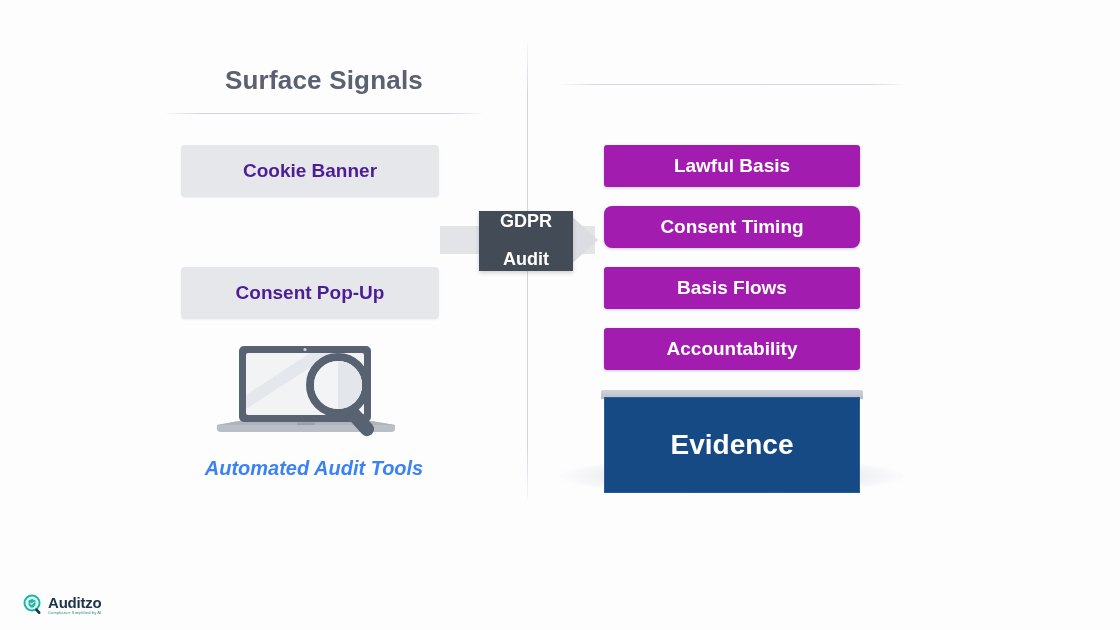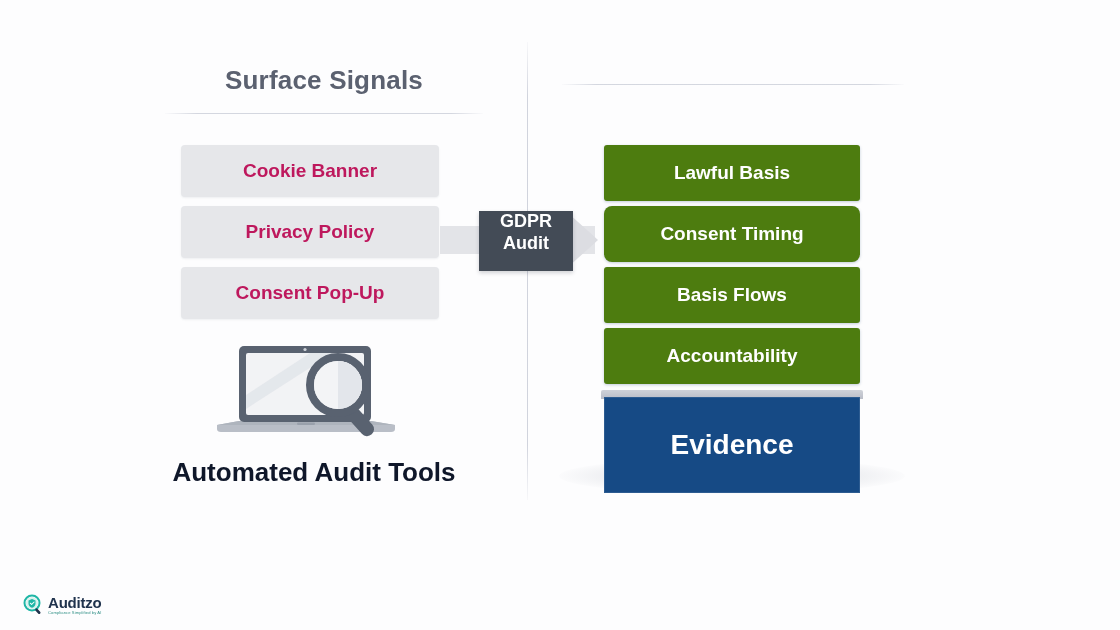--- a/index.html
+++ b/index.html
@@ -63,21 +63,21 @@
   #head-right .title { color: #1a5fab; }
 
   
   .chip {
     position: absolute;
     left: 181px;
     width: 258px;
     height: 52px;
     border-radius: 4px;
     background: #e6e7ea;
-    color: #be185d;
+    color: #4c1d95;
     font-size: 19px;
     font-weight: bold;
     display: flex;
     align-items: center;
     justify-content: center;
     box-shadow: 0 1px 2px rgba(70,75,90,0.08);
   }
   #chip-0 { top: 145px; }
   #chip-1 { top: 206px; }
   #chip-2 { top: 267px; text-align: right; }
@@ -105,35 +105,35 @@
     position: absolute;
     left: 479px;
     top: 211px;
     width: 94px;
     height: 60px;
     background: #434b56;
     color: #ffffff;
     display: flex;
     flex-direction: column;
     align-items: center;
-    justify-content: flex-start;
+    justify-content: space-between;
     font-size: 18px;
     font-weight: bold;
     line-height: 1.2;
     box-shadow: 0 2px 4px rgba(50,55,68,0.22);
   }
 
   
   .pillar {
     position: absolute;
     left: 604px;
     width: 256px;
-    height: 56px;
+    height: 42px;
     border-radius: 3px;
-    background: #4d7c0f;
+    background: #a21caf;
     color: #ffffff;
     font-size: 19px;
     font-weight: bold;
     display: flex;
     align-items: center;
     justify-content: center;
     box-shadow: 0 1px 3px rgba(20,60,110,0.25);
   }
   #pillar-0 { top: 145px; }
   #pillar-1 { top: 206px; border-radius: 8px; }
@@ -192,23 +192,24 @@
     top: 333px;
     width: 215px;
     height: 115px;
   }
   .tool-caption {
     position: absolute;
     left: 155px;
     top: 457px;
     width: 318px;
     text-align: center;
-    font-size: 26px;
-    font-weight: bold;
-    color: #0f172a;
+    font-size: 20px;
+    font-weight: bold;
+    color: #3b82f6;
+    font-style: italic;
   }
 
   
   .brand {
     position: absolute;
     left: 22px;
     top: 594px;
     display: flex;
     align-items: center;
     gap: 4px;
@@ -247,21 +248,20 @@
   <div class="col-head" id="head-left">
     <div class="title">Surface Signals</div>
     <div class="rule"></div>
   </div>
 
   <div class="col-head" id="head-right">
     <div class="rule"></div>
   </div>
 
   <div class="chip" id="chip-0">Cookie Banner</div>
-  <div class="chip" id="chip-1">Privacy Policy</div>
   <div class="chip" id="chip-2">Consent Pop-Up</div>
 
   <div class="arrow-shaft"></div>
   <div class="arrow-head"></div>
   <div class="gdpr-badge">
     <span>GDPR</span>
     <span>Audit</span>
   </div>
 
   <div class="pillar" id="pillar-0">Lawful Basis</div>

